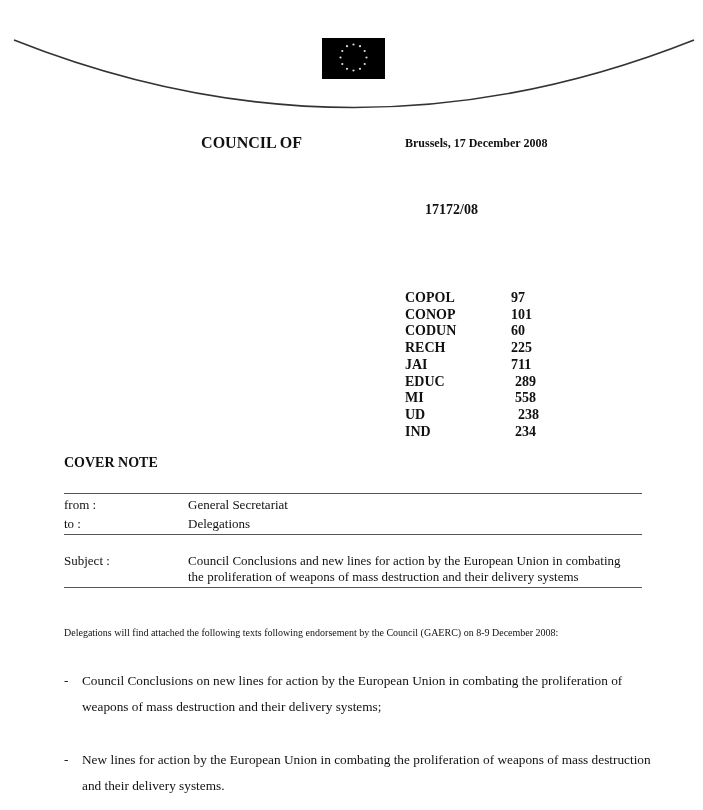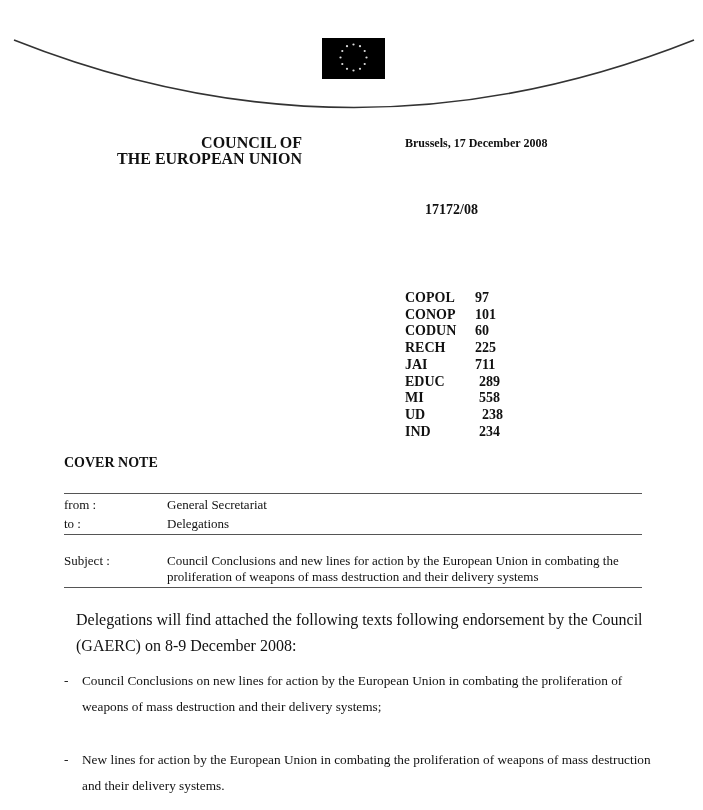--- a/index.html
+++ b/index.html
@@ -5,29 +5,29 @@
     html, body { margin: 0; padding: 0; background: #ffffff; }
     body { width: 703px; height: 810px; position: relative; overflow: hidden;
            font-family: "Liberation Serif", "DejaVu Serif", serif; color: #111; }
     .abs { position: absolute; }
     .curve { left: 0; top: 0; width: 703px; height: 120px; }
     .flag { left: 322px; top: 38px; width: 63px; height: 41px; background: #000; }
     .council { left: 100px; top: 135px; width: 202px; text-align: right; font-size: 16px; line-height: 16px; font-weight: bold; }
     .date { left: 405px; top: 135px; font-size: 12px; font-weight: bold; line-height: 16px; }
     .docnum { left: 425px; top: 202px; font-size: 14px; font-weight: bold; }
     .codes { left: 405px; top: 290px; font-size: 14px; font-weight: bold; line-height: 16.7px; }
-    .codes .row { display: flex; }
+    .codes .row { display: flex; gap: 36px; }
     .codes .code { width: 70px; }
     .cover-title { left: 64px; top: 455px; font-size: 14px; font-weight: bold; text-align: right; }
     .cover-table { left: 64px; top: 493px; width: 578px; font-size: 13px; }
     .cover-table .line { border-top: 1px solid #555; }
-    .cover-table .r { display: flex; line-height: 16px; }
+    .cover-table .r { display: flex; line-height: 16px; gap: 21px; }
     .cover-table .lab { width: 103px; flex: none; }
     .cover-table .val { flex: 1; }
-    .para { left: 64px; top: 607px; width: 580px; font-size: 16px; line-height: 26px; margin-left: 12px; }
+    .para { left: 64px; top: 620px; width: 580px; font-size: 10px; line-height: 26px; }
     .bullet { left: 64px; width: 590px; font-size: 13.3px; line-height: 26px; display: flex; }
     .bullet .dash { width: 18px; flex: none; }
     .bullet .txt { flex: 1; }
   </style>
 </head>
 <body>
 
 <svg class="abs curve" viewBox="0 0 703 120">
   <path d="M14 40 Q 354 175 694 40" fill="none" stroke="#333" stroke-width="1.6"></path>
 </svg>
@@ -46,21 +46,20 @@
       <circle cx="20.3" cy="26" r="1.1"></circle>
       <circle cx="18.5" cy="19.5" r="1.1"></circle>
       <circle cx="20.3" cy="13" r="1.1"></circle>
       <circle cx="25" cy="8.2" r="1.1"></circle>
     </g>
   </svg>
 </div>
 
 <div class="abs council">
   <div>COUNCIL OF</div>
-  <div>THE EUROPEAN UNION</div>
 </div>
 
 <div class="abs date">Brussels, 17 December 2008</div>
 <div class="abs docnum">17172/08</div>
 
 <div class="abs codes">
   <div class="row">
       <span class="code">COPOL</span>
       <span>97</span>
     </div>

